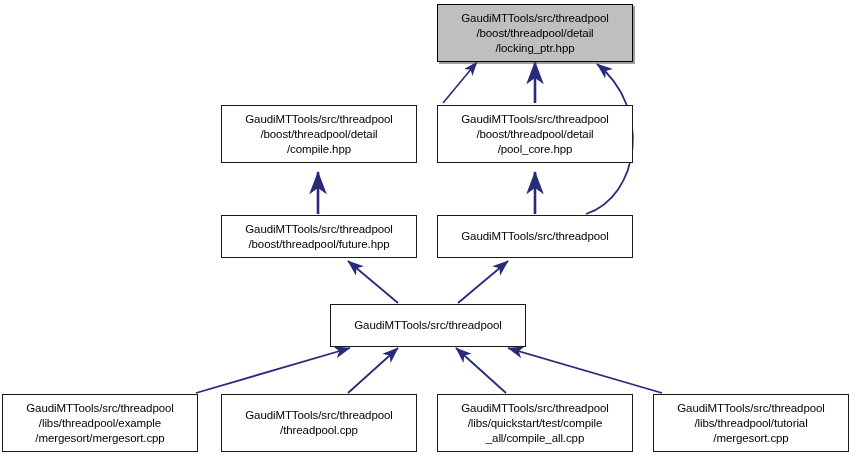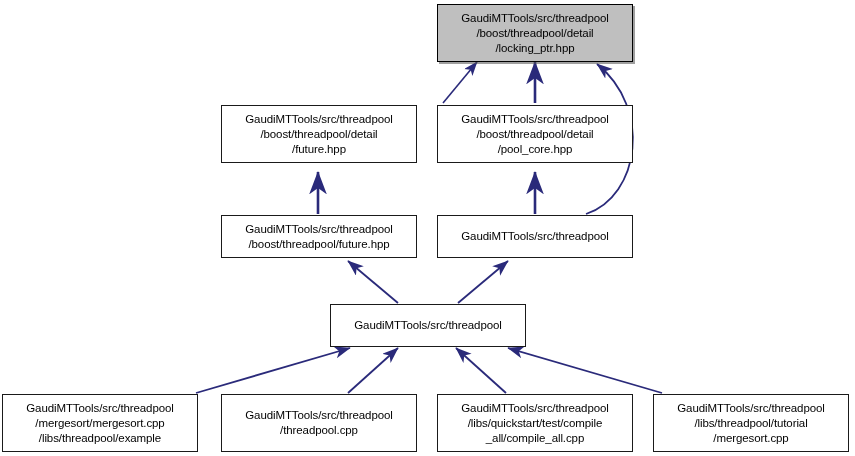--- a/index.html
+++ b/index.html
@@ -88,21 +88,21 @@
 
   <div class="node root" style="left:437px; top:4px; width:196px; height:58px;">
     <div class="line l1">GaudiMTTools/src/threadpool</div>
     <div class="line l2">/boost/threadpool/detail</div>
     <div class="line l3">/locking_ptr.hpp</div>
   </div>
 
   <div class="node" style="left:221px; top:105px; width:196px; height:58px;">
     <div class="line l1">GaudiMTTools/src/threadpool</div>
     <div class="line l2">/boost/threadpool/detail</div>
-    <div class="line l3">/future.hpp</div>
+    <div class="line l3">/compile.hpp</div>
   </div>
 
   <div class="node" style="left:437px; top:105px; width:196px; height:58px;">
     <div class="line l1">GaudiMTTools/src/threadpool</div>
     <div class="line l2">/boost/threadpool/detail</div>
     <div class="line l3">/pool_core.hpp</div>
   </div>
 
   <div class="node" style="left:221px; top:215px; width:196px; height:43px;">
     <div class="line l1">GaudiMTTools/src/threadpool</div>
@@ -112,22 +112,22 @@
   <div class="node" style="left:437px; top:215px; width:196px; height:43px;">
     <div class="line l1">GaudiMTTools/src/threadpool</div>
   </div>
 
   <div class="node" style="left:330px; top:304px; width:196px; height:43px;">
     <div class="line l1">GaudiMTTools/src/threadpool</div>
   </div>
 
   <div class="node" style="left:2px; top:394px; width:196px; height:58px;">
     <div class="line l1">GaudiMTTools/src/threadpool</div>
+    <div class="line l2">/libs/threadpool/example</div>
     <div class="line l3">/mergesort/mergesort.cpp</div>
-    <div class="line l2">/libs/threadpool/example</div>
   </div>
 
   <div class="node" style="left:221px; top:394px; width:196px; height:58px;">
     <div class="line l1">GaudiMTTools/src/threadpool</div>
     <div class="line l3">/threadpool.cpp</div>
   </div>
 
   <div class="node" style="left:437px; top:394px; width:196px; height:58px;">
     <div class="line l1">GaudiMTTools/src/threadpool</div>
     <div class="line l2">/libs/quickstart/test/compile</div>

